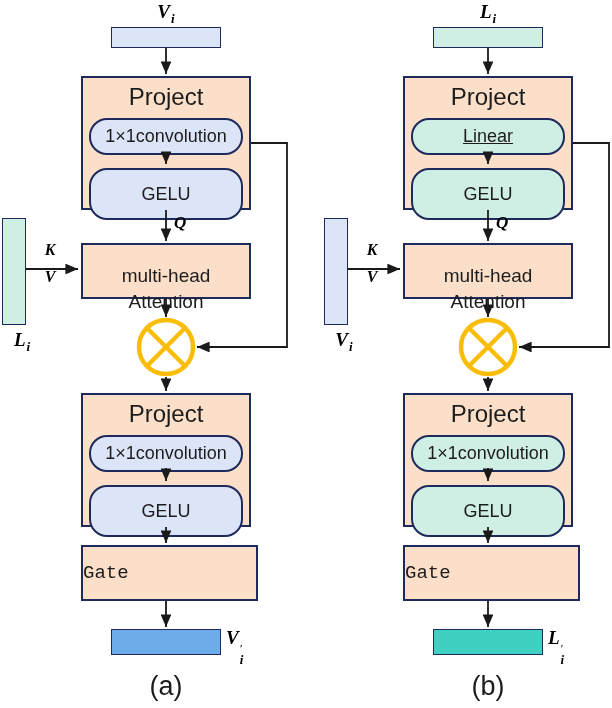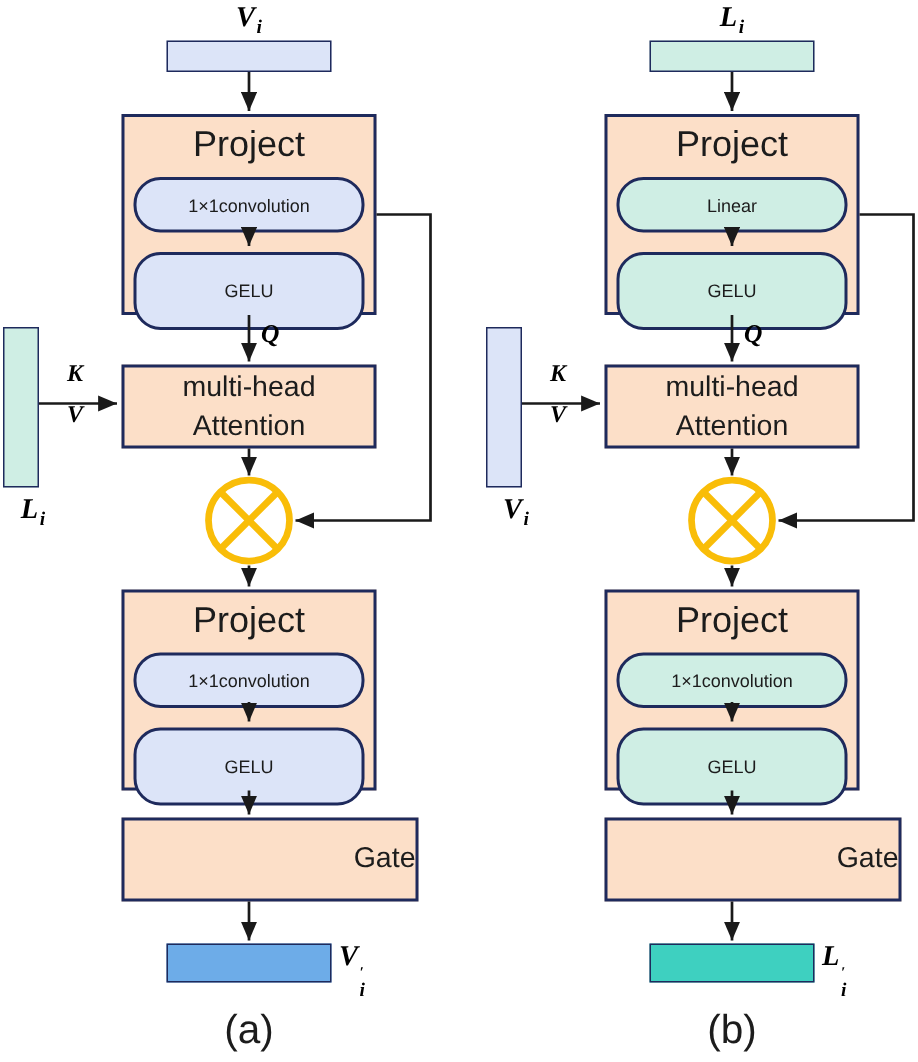--- a/index.html
+++ b/index.html
@@ -30,34 +30,35 @@
     position: absolute; top: 7px; left: 0; right: 0;
     text-align: center; font-size: 24px; line-height: 24px;
   }
   .pill {
     position: absolute; left: 6px; right: 6px; height: 37px;
     box-sizing: border-box;
     background: #dce4f8;
     border: 2px solid #1e2a5c;
     border-radius: 18px;
     display: flex; align-items: center; justify-content: center;
-    font-size: 12px; color: #1c1c1c;
+    font-size: 18px; color: #1c1c1c;
   }
   .pill-op { top: 40px; }
   .pill-act { top: 90px; height: 52px; }
 
   .attn {
     left: 81px; top: 243px; width: 170px; height: 56px;
     text-align: center; font-size: 19px; line-height: 26px;
-    padding-top: 1px;
+    padding-top: 18px;
   }
   .gate {
-    left: 81px; top: 545px; width: 198px; height: 56px;
-    display: flex; align-items: center; justify-content: flex-end;
+    left: 81px; top: 545px; width: 177px; height: 56px;
+    display: flex; align-items: center; justify-content: flex-start;
     font-size: 19px;
+    font-family: Liberation Mono, monospace;
   }
   .io-rect {
     position: absolute;
     box-sizing: border-box;
     border: 1.5px solid #1e2a5c;
   }
   .input-rect { left: 111px; top: 27px; width: 110px; height: 21px; }
   .kv-rect    { left: 2px;  top: 218px; width: 24px; height: 107px; }
   .output-rect{ left: 111px; top: 629px; width: 110px; height: 26px; border-width: 1.6px; }
 
@@ -150,21 +151,21 @@
 
     <div class="caption">(a)</div>
   </section>
 
   <section class="panel panel-b">
     <div class="math top-label"><span>L</span><span class="msub">i</span></div>
     <div class="io-rect input-rect" style="background-color: rgb(207, 238, 228);"></div>
 
     <div class="box proj proj-top" style="background-color: rgb(252, 223, 200); border-color: rgb(30, 42, 92);">
       <div class="proj-title">Project</div>
-      <div class="pill pill-op" style="background-color: rgb(207, 238, 228); border-color: rgb(30, 42, 92);">
+      <div class="pill pill-op" style="background-color: rgb(207, 238, 228); border-color: rgb(30, 42, 92); text-decoration: underline;">
           <span>Linear</span>
         </div>
       <div class="pill pill-act" style="background-color: rgb(207, 238, 228); border-color: rgb(30, 42, 92);">
           <span>GELU</span>
         </div>
     </div>
 
     <div class="math q-label">Q</div>
 
     <div class="box attn" style="background-color: rgb(252, 223, 200); border-color: rgb(30, 42, 92);">

